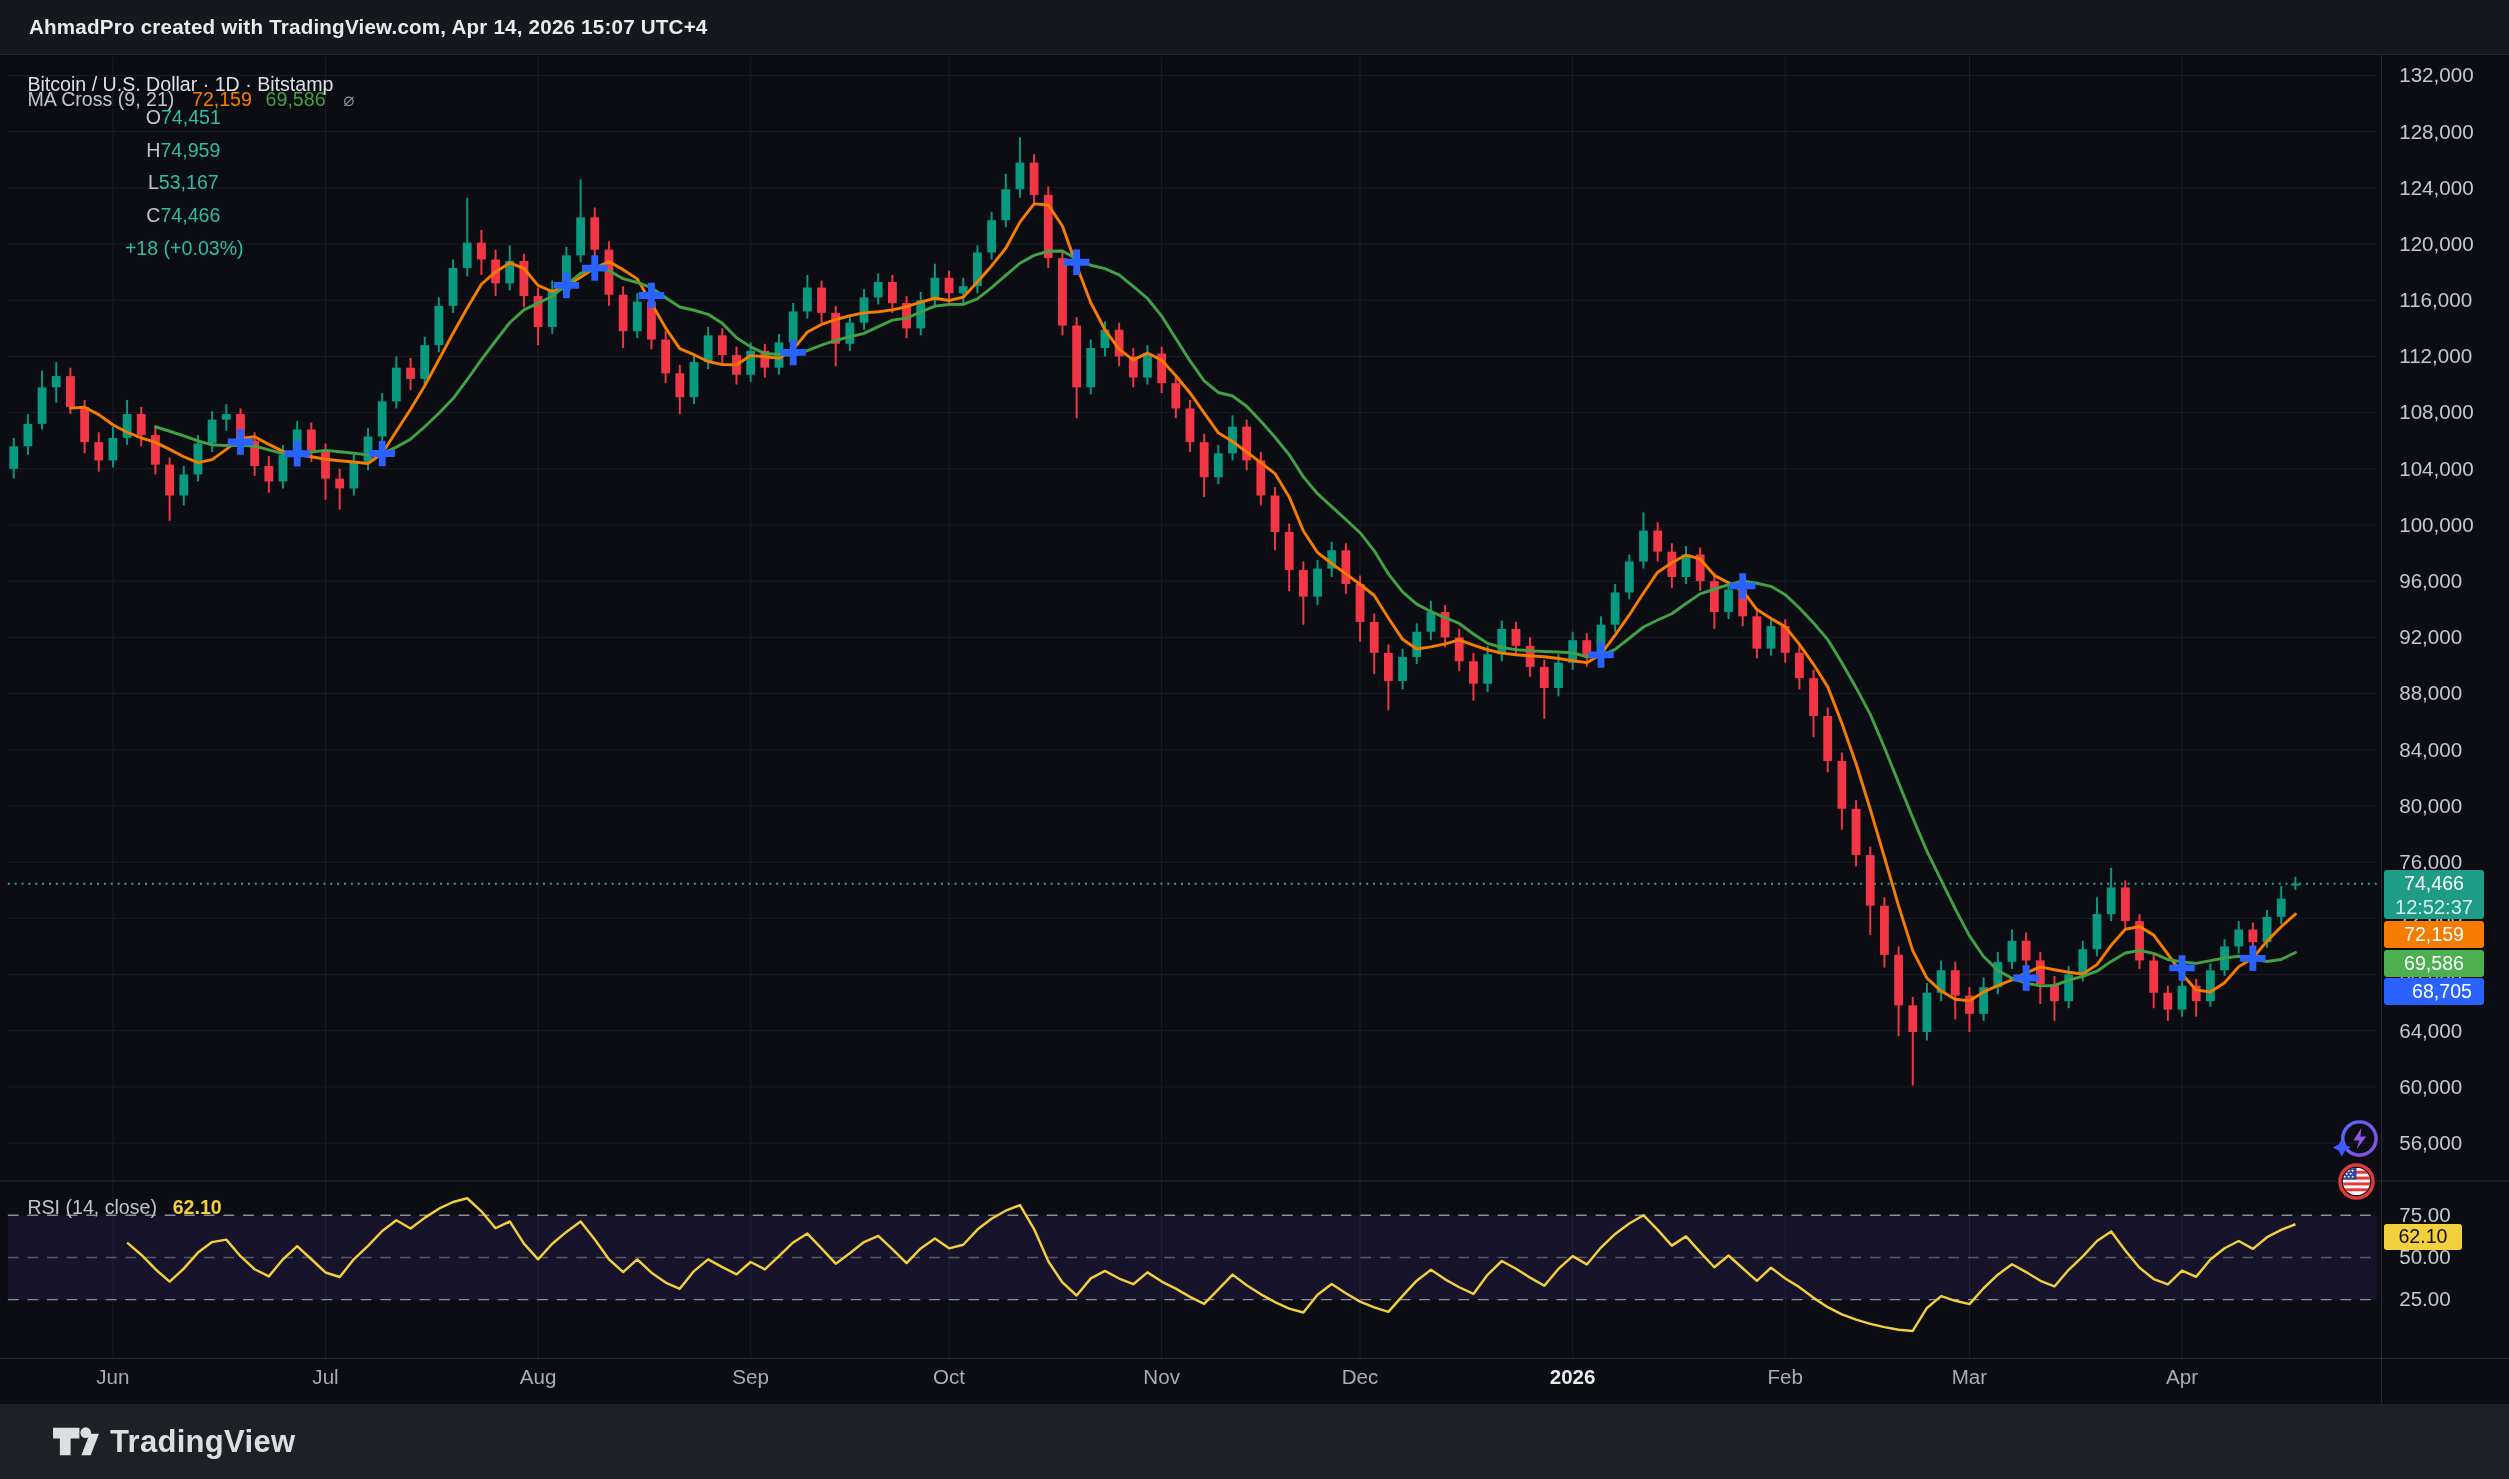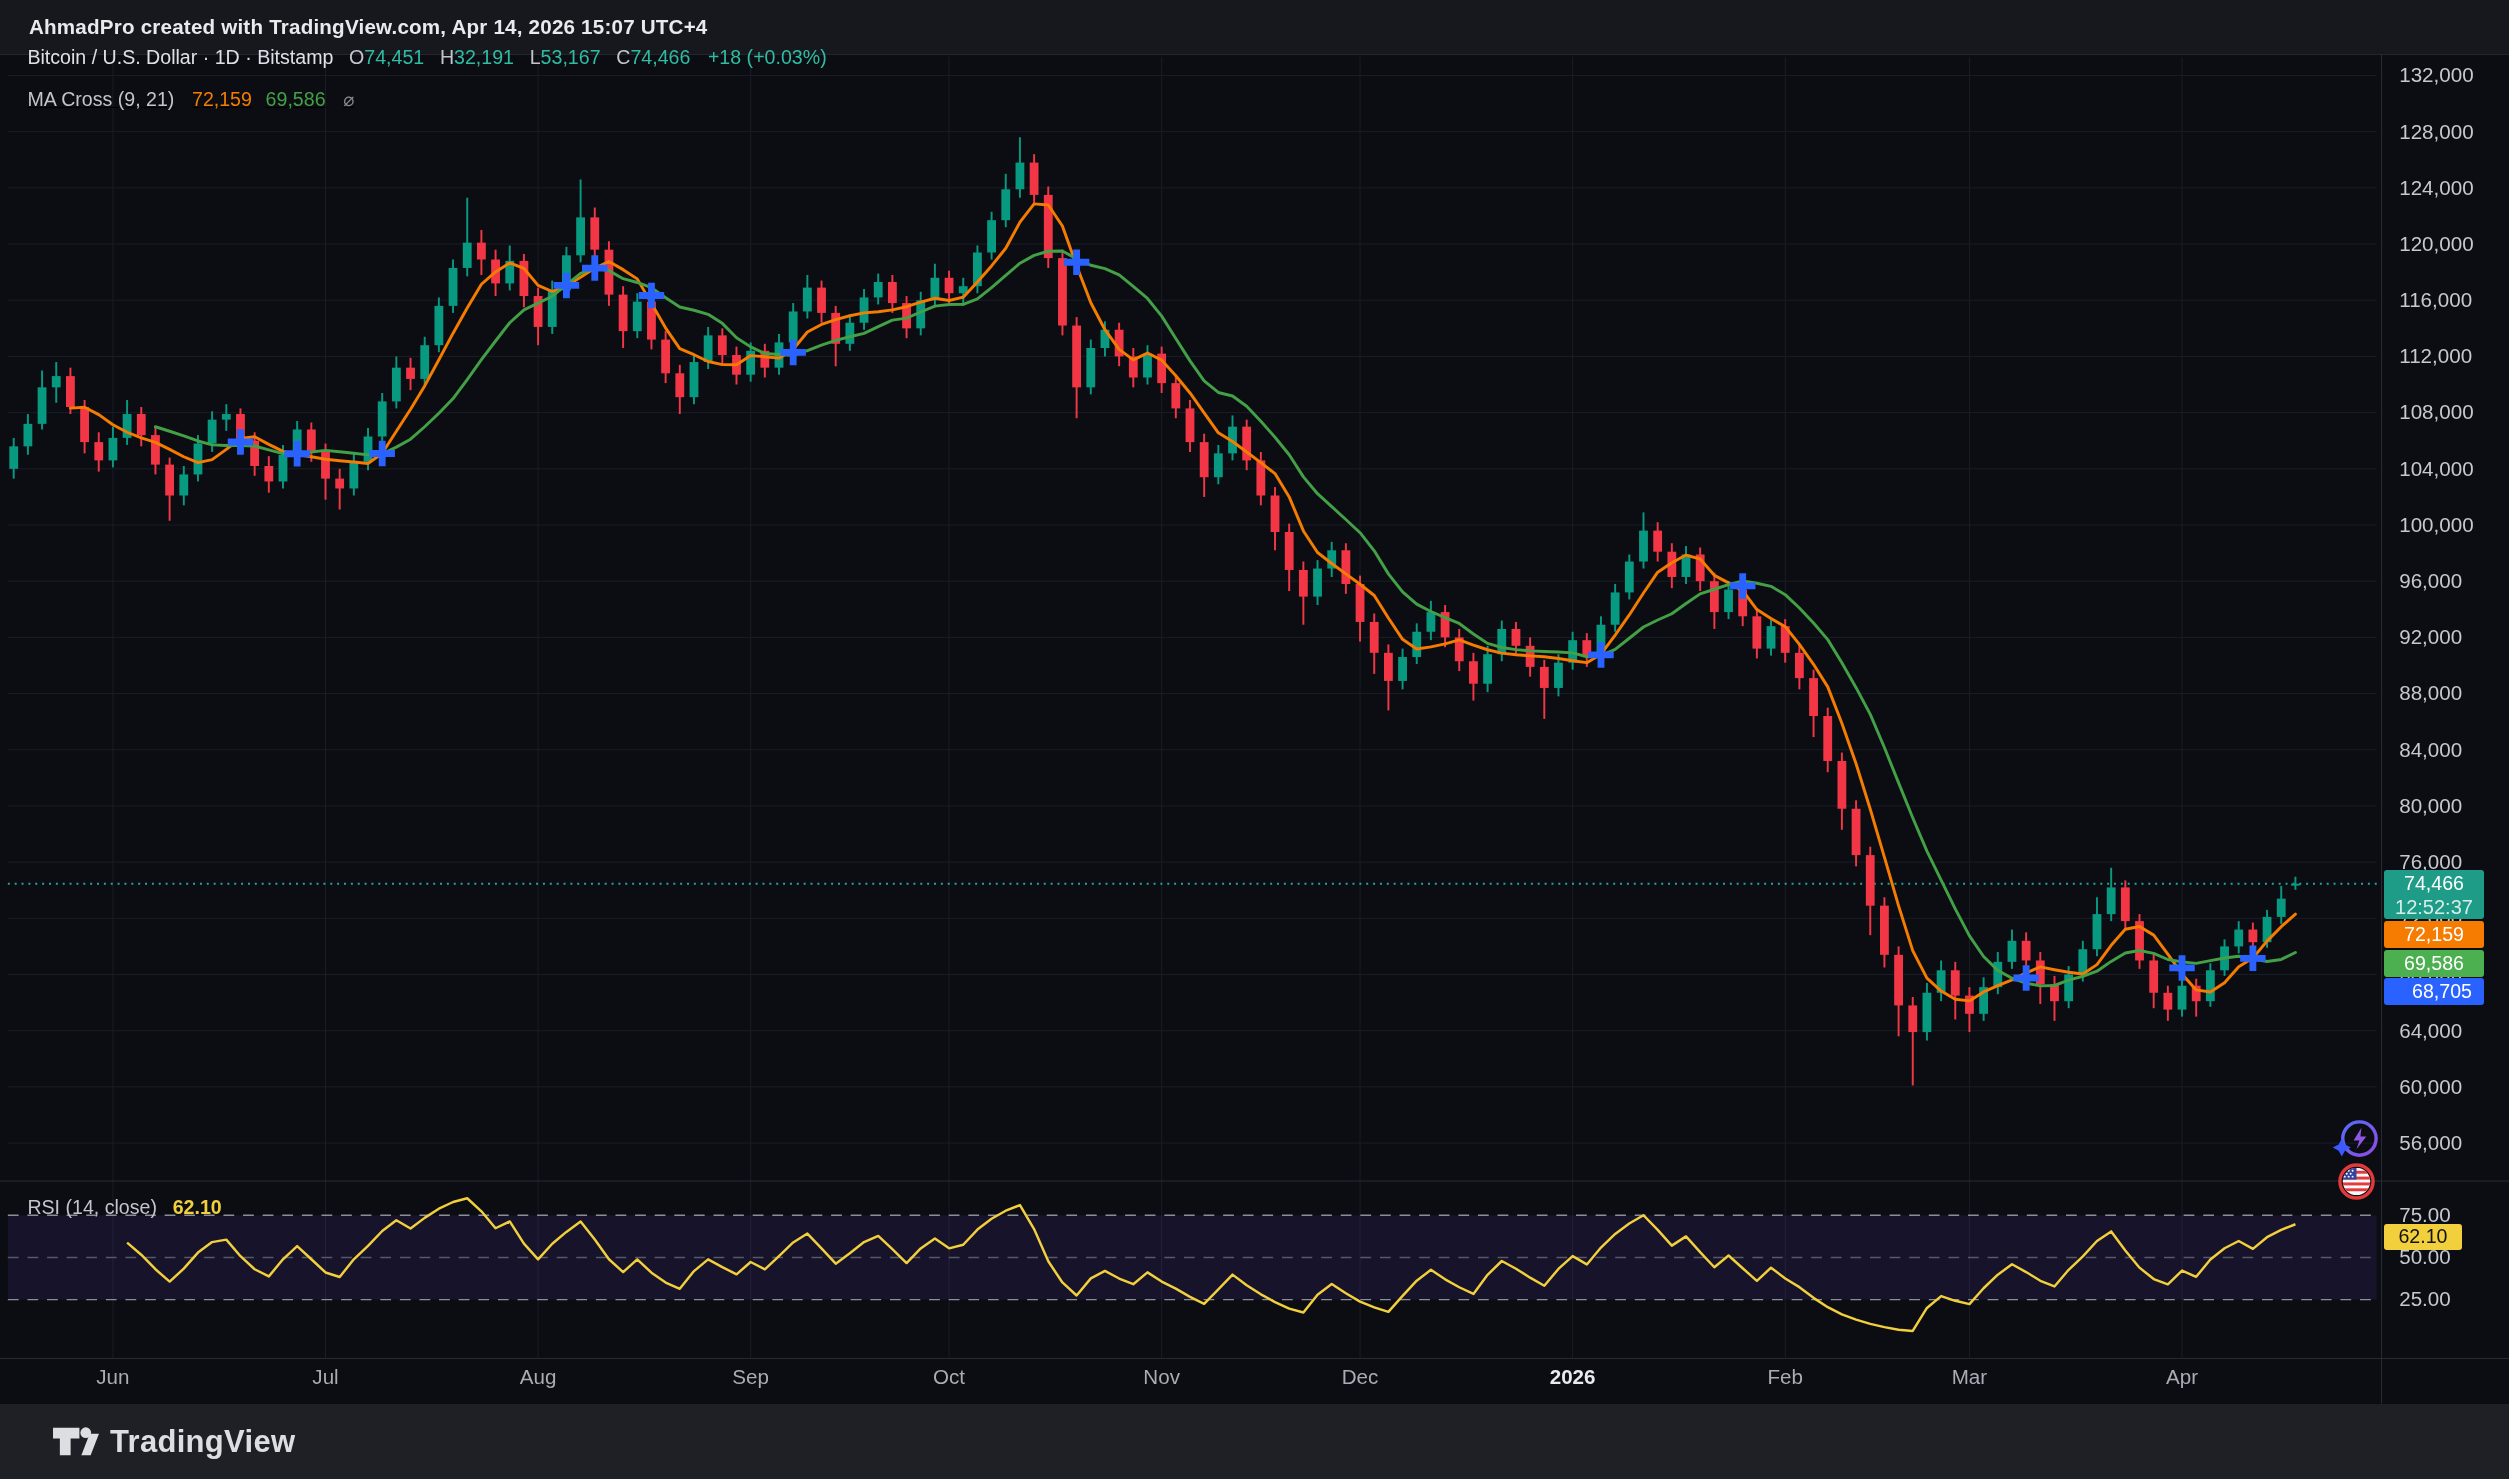--- a/index.html
+++ b/index.html
@@ -6,21 +6,21 @@
   html,body { width:2509px; height:1479px; background:#0b0d12; overflow:hidden;
               font-family:"Liberation Sans", sans-serif; }
   #stage { position:relative; width:2509px; height:1479px; background:#0b0d12;border-radius:12px; }
   #topbar { position:absolute; left:0; top:0; width:2509px; height:55px;
             background:#16181d; border-bottom:1px solid #23262e;
             display:flex; align-items:center; }
   #topbar .note { margin-left:29px; color:#e8eaee; font-size:20.6px; font-weight:bold; letter-spacing:0.2px; }
   svg#chart { position:absolute; left:0; top:0; }
   .legend { position:absolute; left:27.4px; display:flex; align-items:center; gap:9.8px;
             font-size:19.6px; white-space:nowrap; z-index:5; }
-  #legend-row1 { top:46px; }
+  #legend-row1 { top:73px;flex-direction:column; }
   #legend-row2 { top:88px;text-decoration:underline; }
   #legend-rsi  { top:1196px; }
   .sym { color:#dde0e6; }
   .olabel { color:#c2c5cc; margin-left:5.9px; }
   .oval { color:#2fbca3; }
   .chg { color:#2fbca3; margin-left:7.8px; }
   .ind-label { color:#c2c5cc; }
   .ma-fast { color:#f57c00; margin-left:7.8px; }
   .ma-slow { color:#43a047; margin-left:3.9px; }
   .mute { color:#8a8d96; margin-left:7.8px; font-size:18.6px; cursor:pointer; }
@@ -471,21 +471,21 @@
         <text x="1604.6000000000001" y="1412" text-anchor="middle" fill="#e8eaee" font-weight="bold">2026</text>
         <text x="1821.5" y="1412" text-anchor="middle" fill="#a9acb4" font-weight="normal">Feb</text>
         <text x="2009.48" y="1412" text-anchor="middle" fill="#a9acb4" font-weight="normal">Mar</text>
         <text x="2226.38" y="1412" text-anchor="middle" fill="#a9acb4" font-weight="normal">Apr</text>
       </g>
     </svg>
 
   <div class="legend" id="legend-row1">
     <span class="sym">Bitcoin / U.S. Dollar · 1D · Bitstamp</span>
     <span><span class="olabel">O</span><span class="oval">74,451</span></span>
-    <span><span class="olabel">H</span><span class="oval">32,191</span></span>
+    <span><span class="olabel">H</span><span class="oval">74,959</span></span>
     <span><span class="olabel">L</span><span class="oval">53,167</span></span>
     <span><span class="olabel">C</span><span class="oval">74,466</span></span>
     <span class="chg">+18 (+0.03%)</span>
   </div>
 
   <div class="legend" id="legend-row2">
     <span class="ind-label">MA Cross (9, 21)</span>
     <span class="ma-fast">72,159</span>
     <span class="ma-slow">69,586</span>
     <span class="mute">⌀</span>

